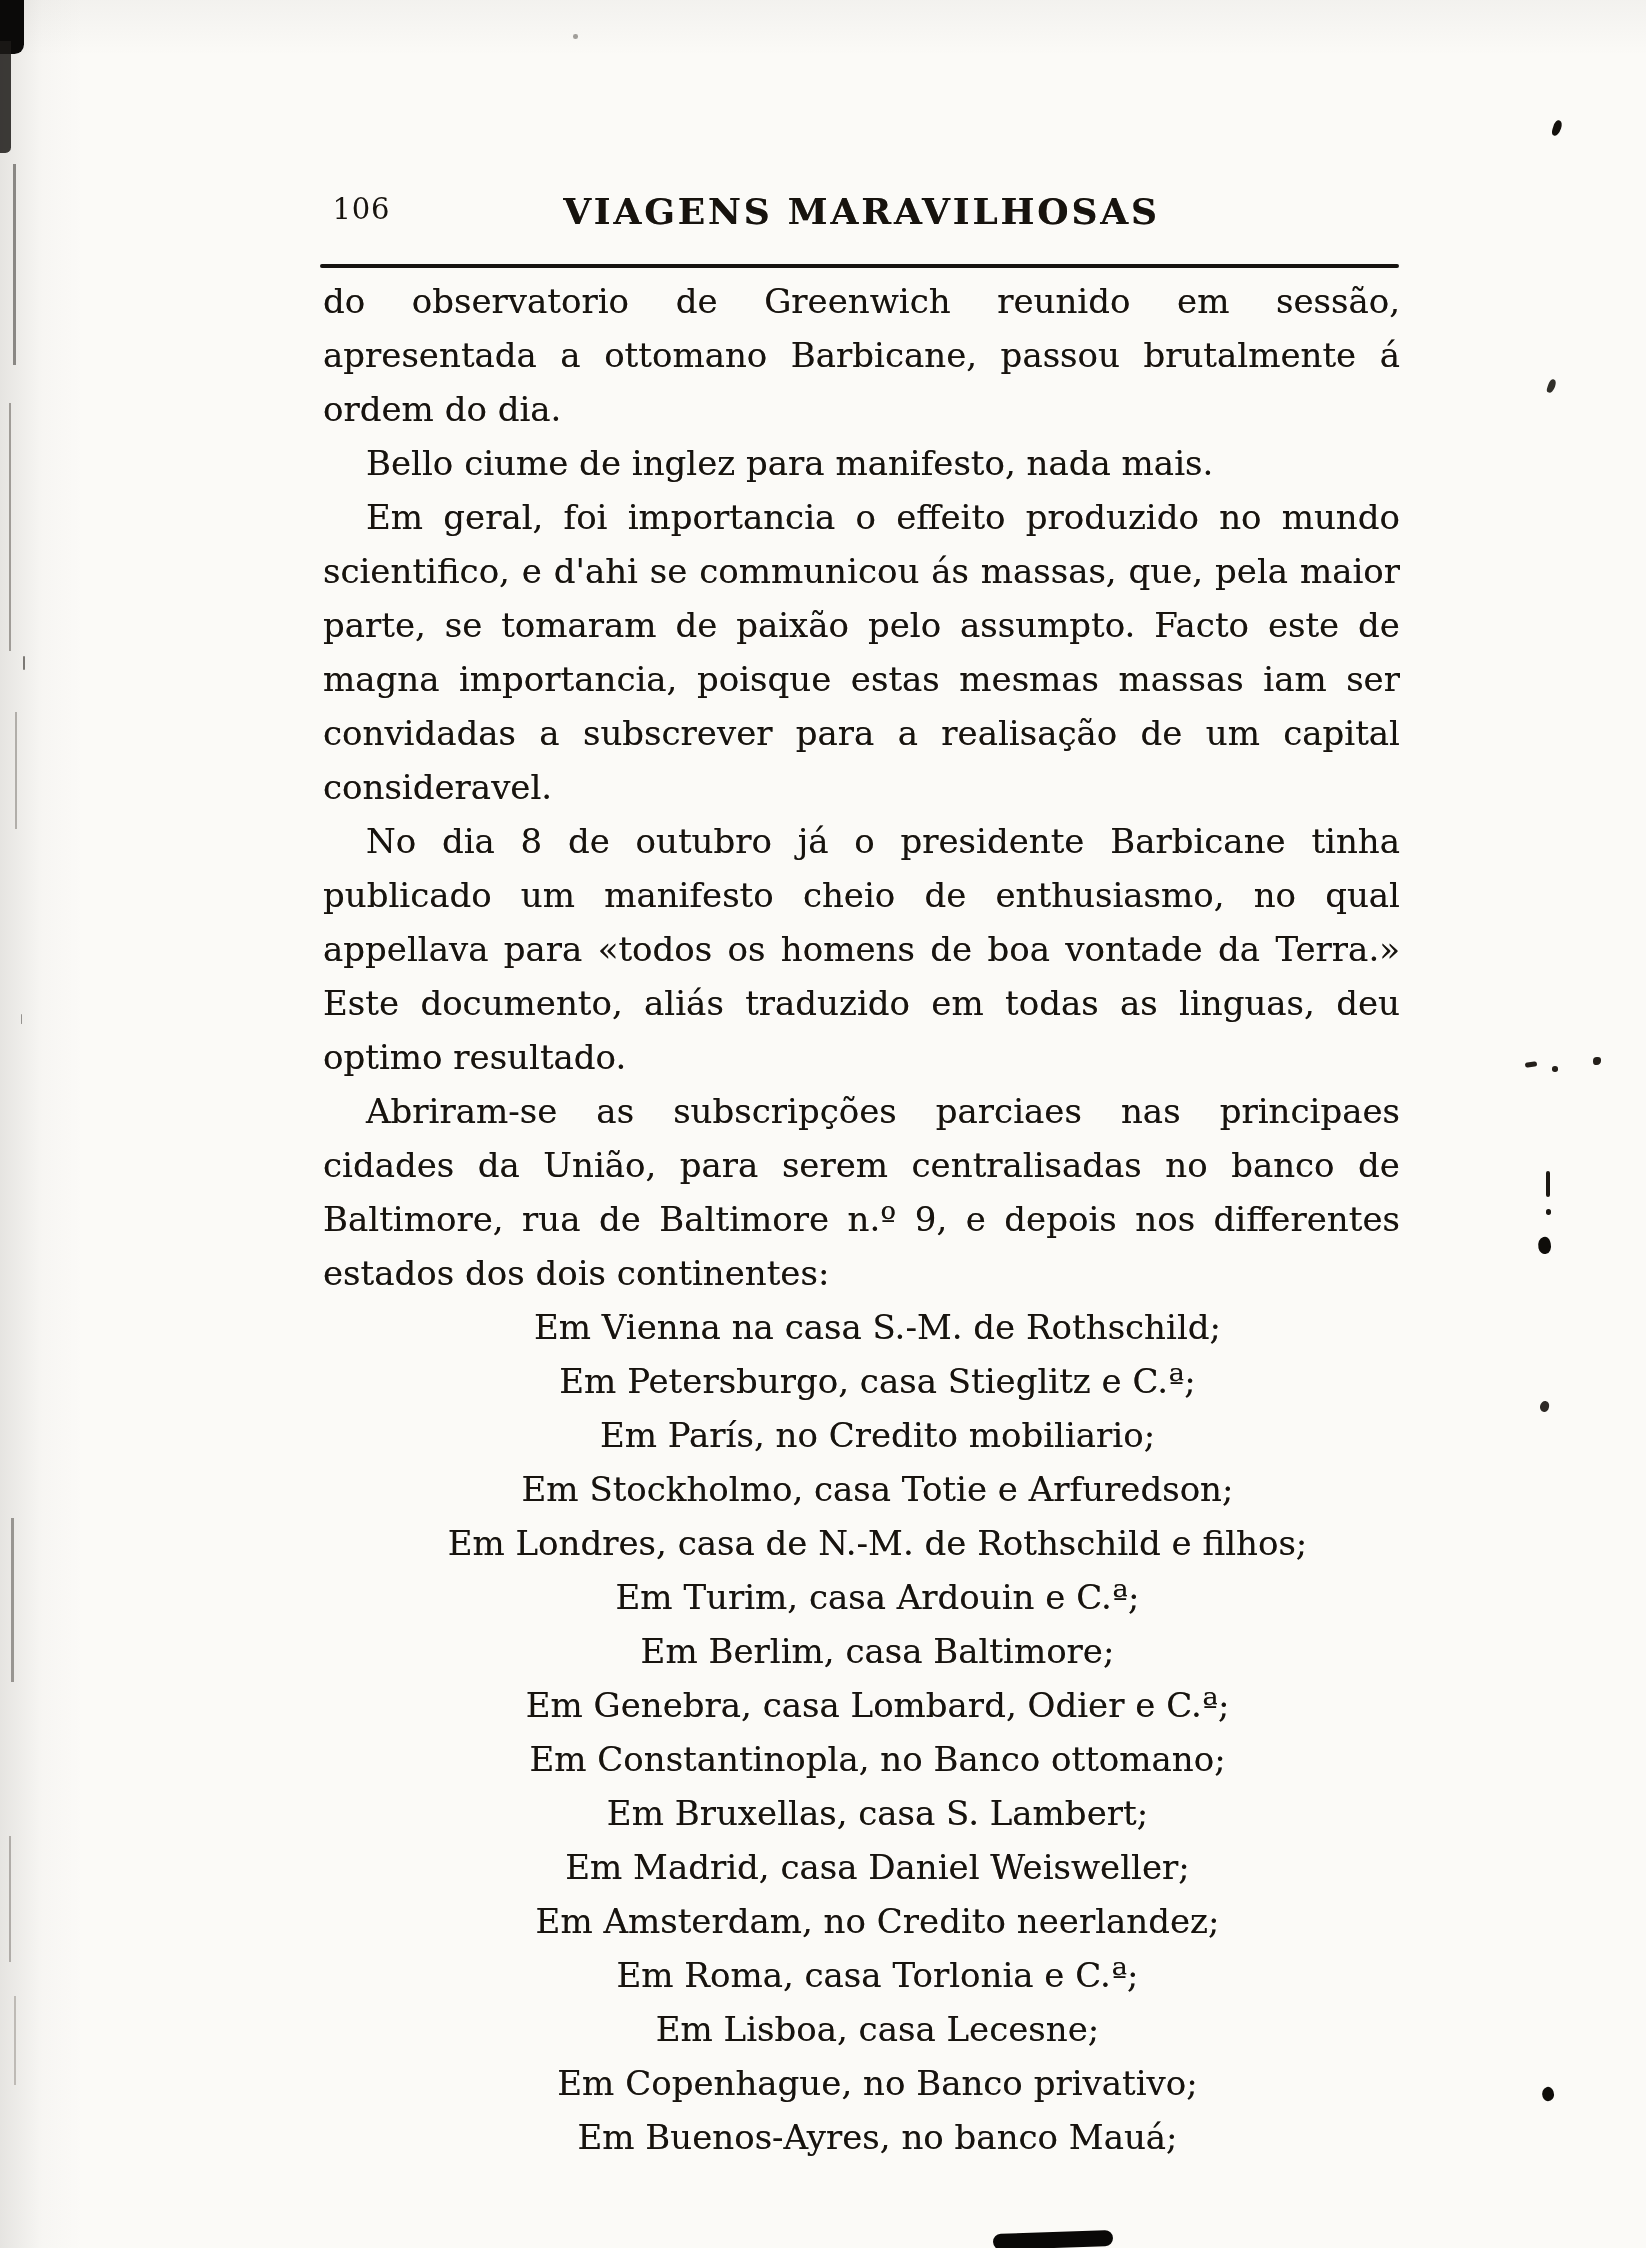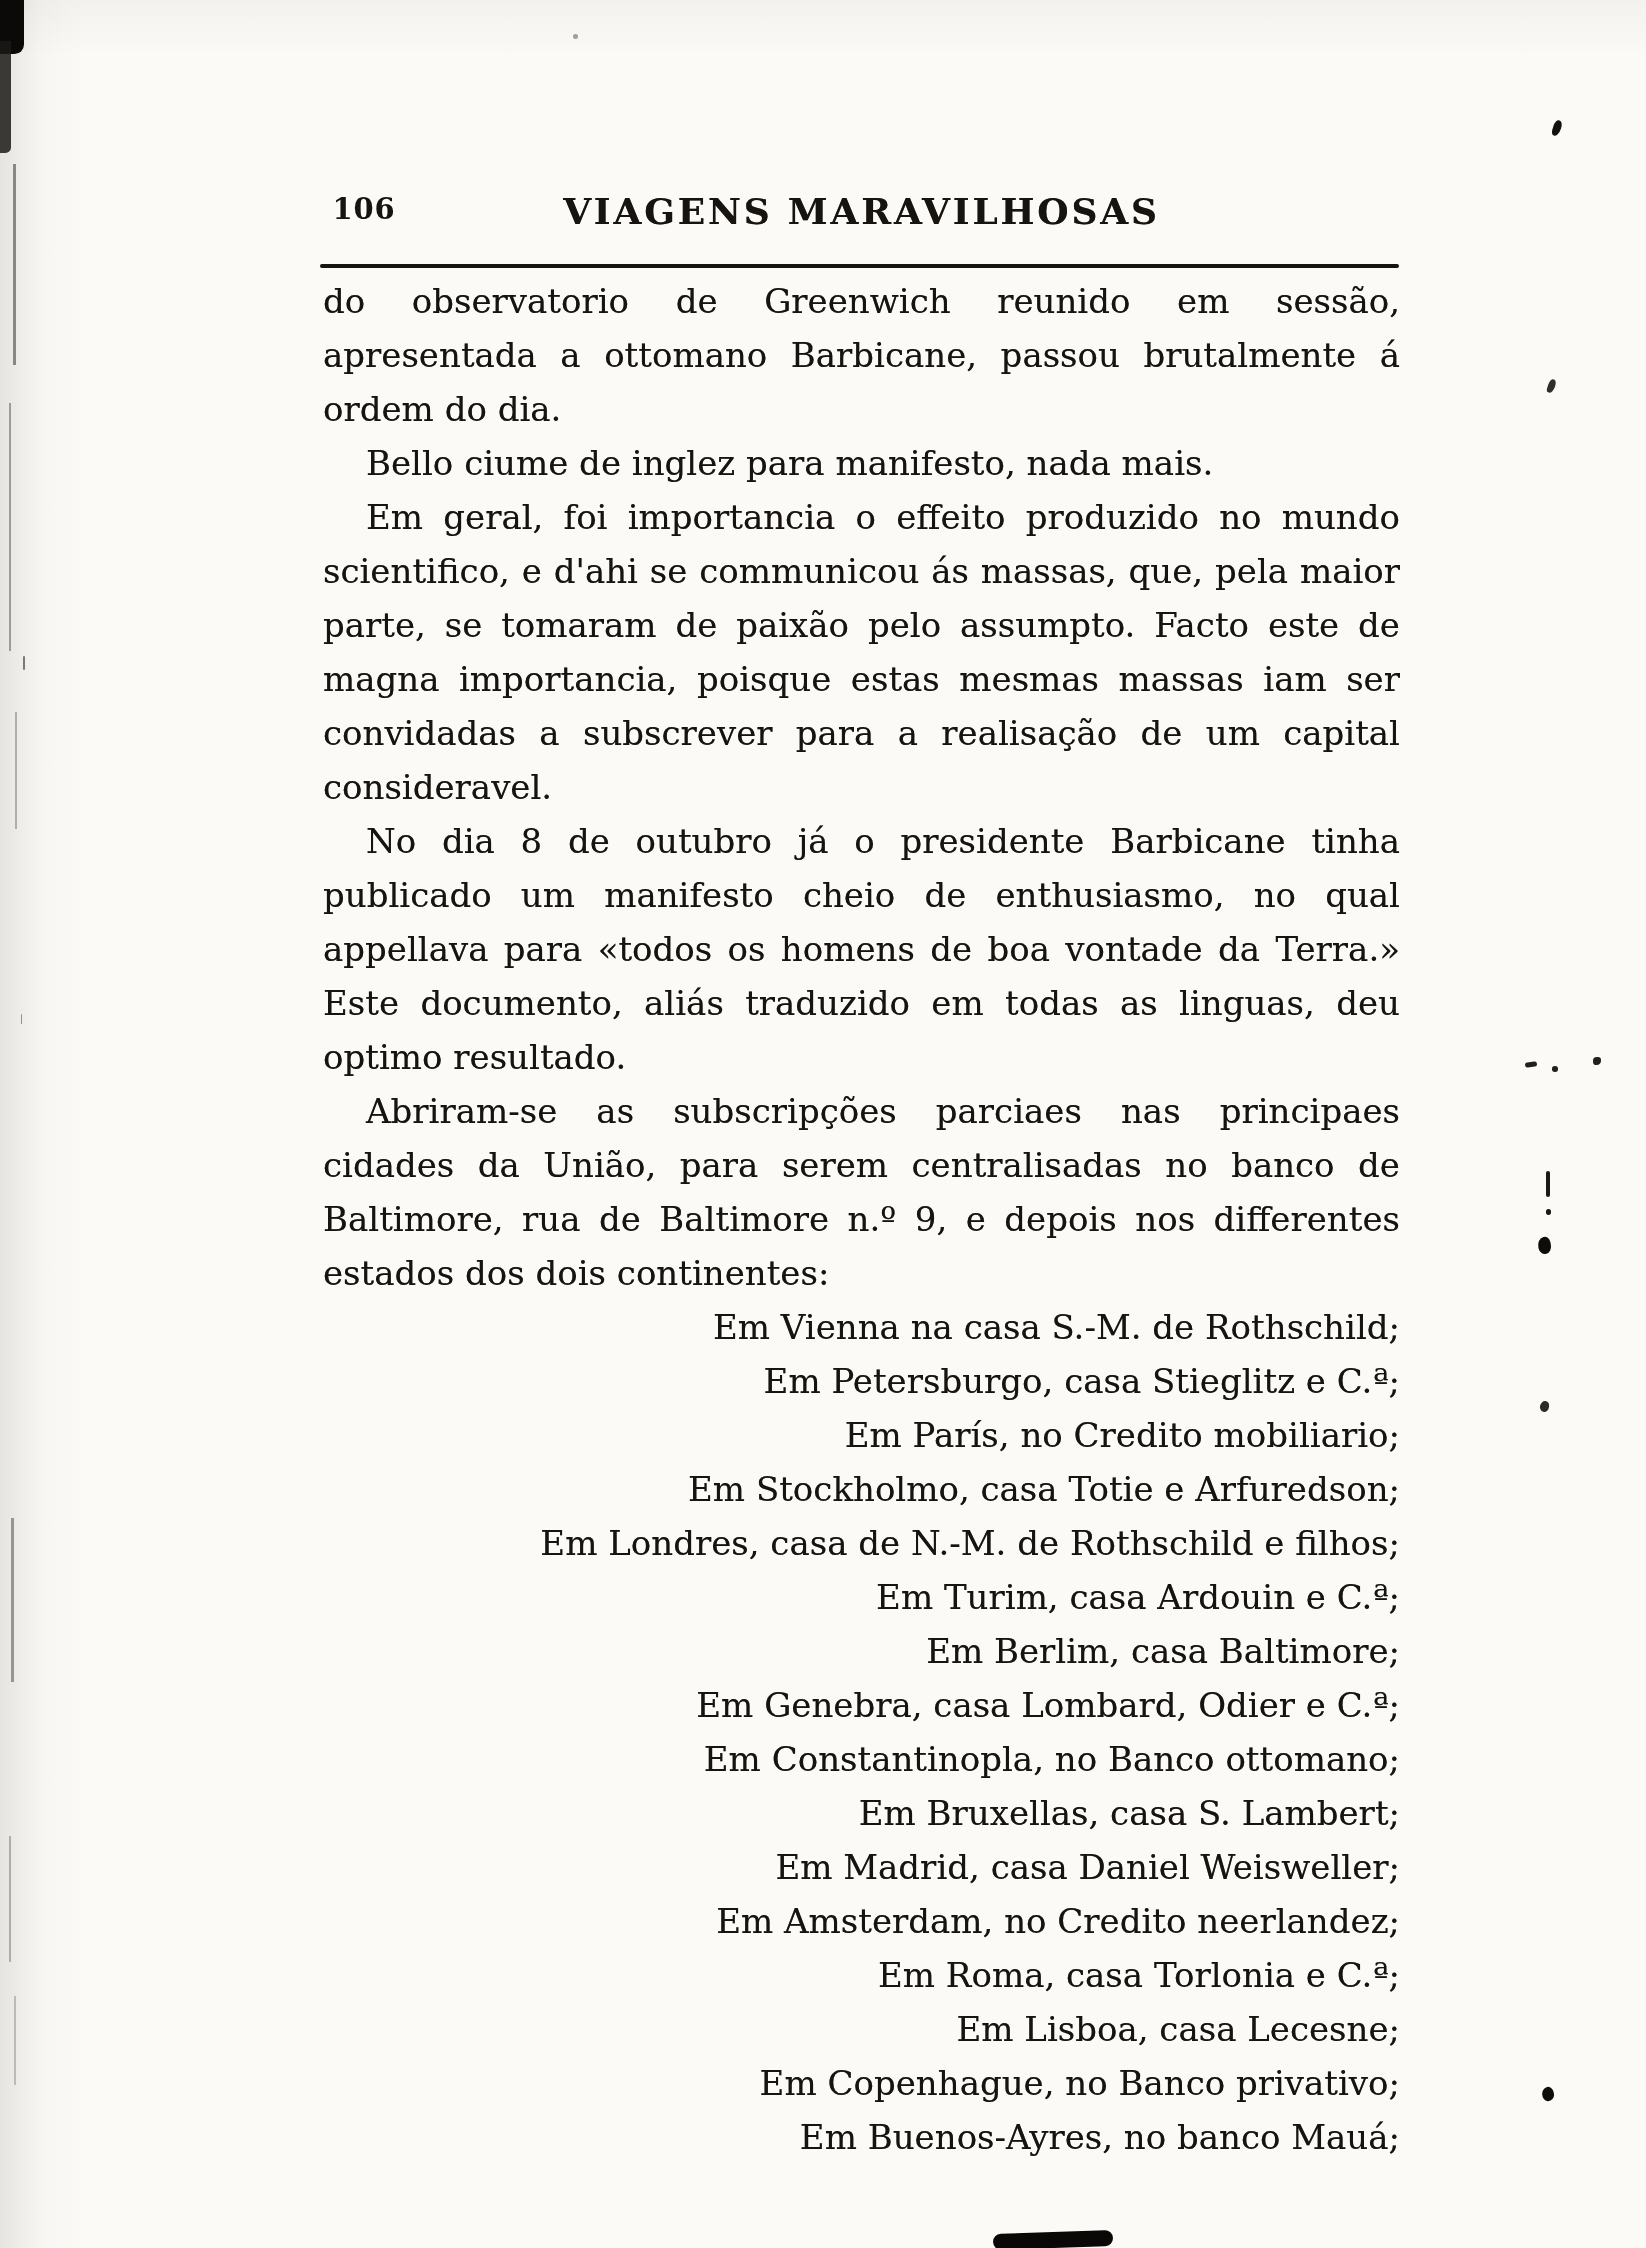--- a/index.html
+++ b/index.html
@@ -21,21 +21,21 @@
       linear-gradient(to bottom, rgba(40,35,30,0.04), transparent 56px);
     pointer-events:none;
   }
   .page-header{
     position:absolute;
     top:186px;left:323px;width:1077px;
     height:56px;
   }
   .page-number{
     position:absolute;left:9.4px;top:5.6px;
-    font-size:29px;font-weight:bold;letter-spacing:0.9px;
+    font-size:29px;font-weight:normal;letter-spacing:0.9px;
   }
   .running-title{
     position:absolute;left:0;right:0;top:3.7px;
     text-align:center;
     font-size:36px;font-weight:bold;
     letter-spacing:2.8px;
     text-shadow:0 0 0.6px rgba(0,0,0,0.55);
   }
   .header-rule{
     position:absolute;
@@ -53,21 +53,21 @@
     text-shadow:0 0 0.6px rgba(10,8,5,0.5);
   }
   .body-text p{margin:0;}
   .para{
     text-align:justify;
     text-indent:43px;
   }
   .para.noindent{text-indent:0;}
   .list-item{
     padding-left:32px;
-    text-align:right;
+    text-align:center;
   }
 
   
   .artifact{position:absolute;background:#111;pointer-events:none;}
   .a-corner{left:0;top:0;width:24px;height:54px;background:#0b0a09;border-radius:0 0 9.4px 0;}
   .a-corner2{left:0;top:41px;width:11.2px;height:112px;background:#1c1a17;opacity:.85;border-radius:0 0 5.6px 0;}
   .a-edge1{left:13px;top:164px;width:2.8px;height:201px;background:#3a3733;opacity:.55;}
   .a-edge2{left:9.4px;top:403px;width:1.9px;height:248px;background:#55504a;opacity:.5;}
   .a-edge3{left:15px;top:712px;width:1.9px;height:117px;background:#6a645d;opacity:.45;}
   .a-edge4{left:11.2px;top:1518px;width:2.8px;height:164px;background:#45413c;opacity:.5;}

